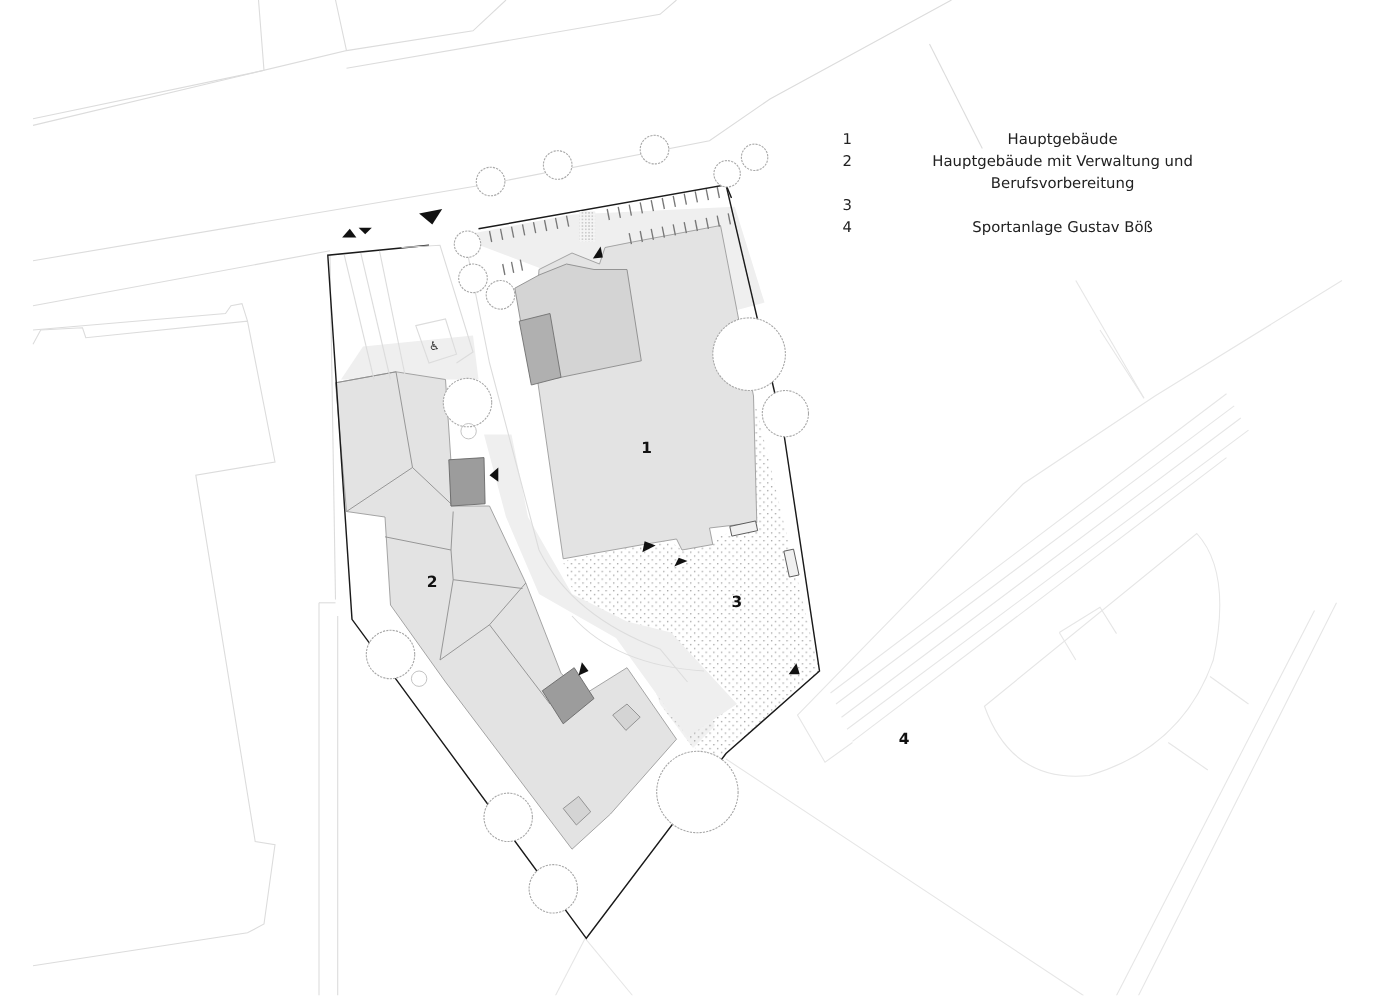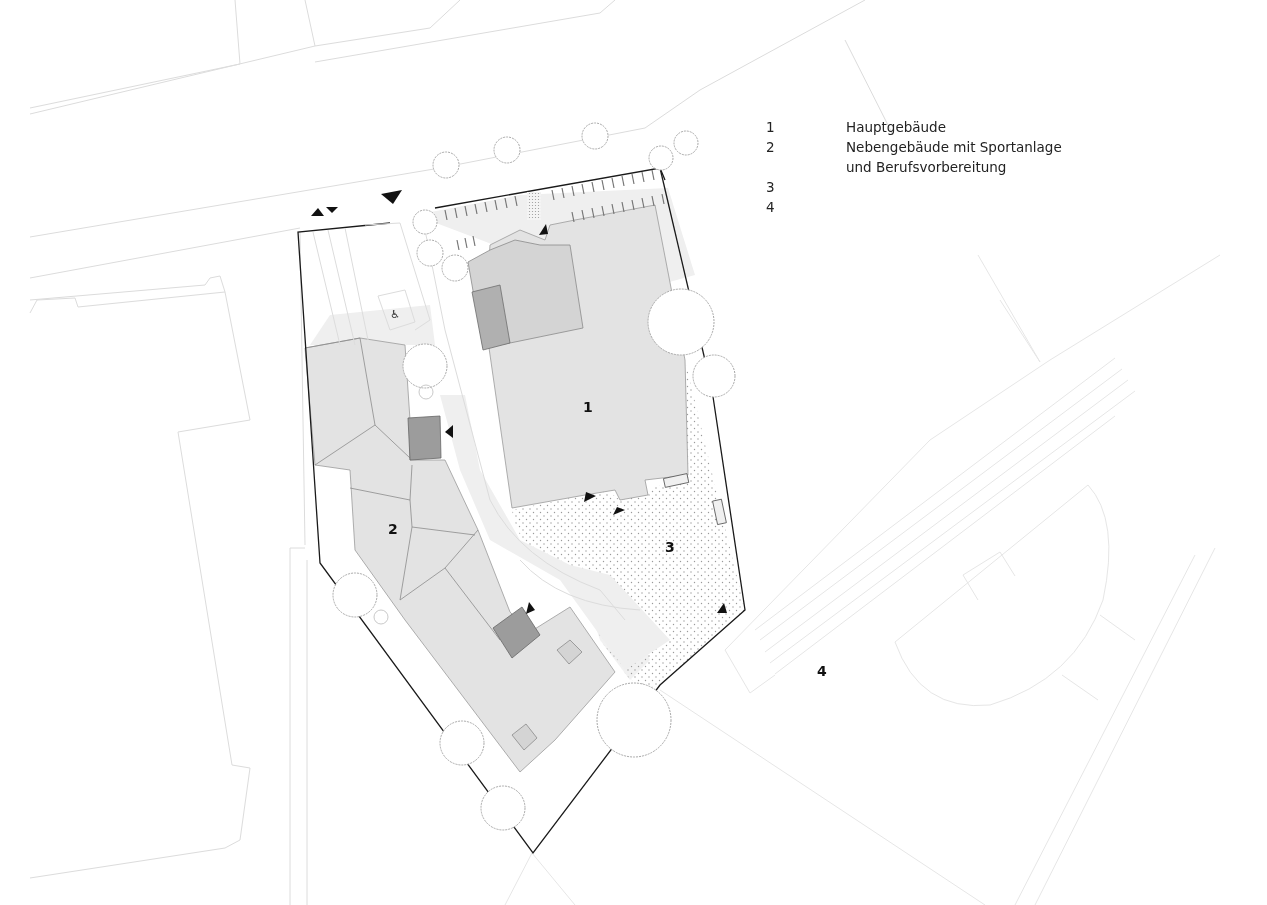--- a/index.html
+++ b/index.html
@@ -16,21 +16,21 @@
     .ridge { fill: none; stroke: #8c8c8c; stroke-width: 0.8; }
     .tree { fill: #ffffff; stroke: #a8a8a8; stroke-width: 1; stroke-dasharray: 2 1; }
     .entry { fill: #111; }
     .bike { stroke: #777; stroke-width: 1.2; }
     .label-num { font-family: "DejaVu Sans", sans-serif; font-size: 14px; font-weight: bold; fill: #111; }
     .bench { fill: #f0f0f0; stroke: #555; stroke-width: 0.8; }
 
     #legend { position: absolute; left: 766px; top: 117px; font-family: "DejaVu Sans", sans-serif; font-size: 13.5px; color: #222; line-height: 20px; }
     .legend-row { display: flex; }
     .legend-num { width: 80px; flex: none; }
-    .legend-text { width: 240px; }
+    .legend-text { width: 240px; text-align: center; }
   </style>
 </head>
 <body>
 
 <svg id="site-plan" viewBox="0 0 1267 905" xmlns="http://www.w3.org/2000/svg">
   <defs>
     <pattern id="dots" width="7" height="7" patternUnits="userSpaceOnUse">
       <rect width="7" height="7" fill="#ffffff"></rect>
       <circle cx="1.5" cy="1.5" r="0.7" fill="#9a9a9a"></circle>
       <circle cx="5" cy="5" r="0.7" fill="#9a9a9a"></circle>
@@ -238,21 +238,22 @@
   <text class="label-num" x="817" y="676">4</text>
 </svg>
 
 <div id="legend">
   <div class="legend-row">
     <span class="legend-num">1</span>
     <span class="legend-text">Hauptgebäude</span>
   </div>
   <div class="legend-row">
     <span class="legend-num">2</span>
-    <span class="legend-text">Nebengebäude mit Sportanlage und Berufsvorbereitung</span>
+    <span class="legend-text">Hauptgebäude mit Verwaltung und Berufsvorbereitung</span>
   </div>
   <div class="legend-row">
     <span class="legend-num">3</span>
   </div>
   <div class="legend-row">
     <span class="legend-num">4</span>
+    <span class="legend-text">Sportanlage Gustav Böß</span>
   </div>
 </div>
 
 </body></html>

